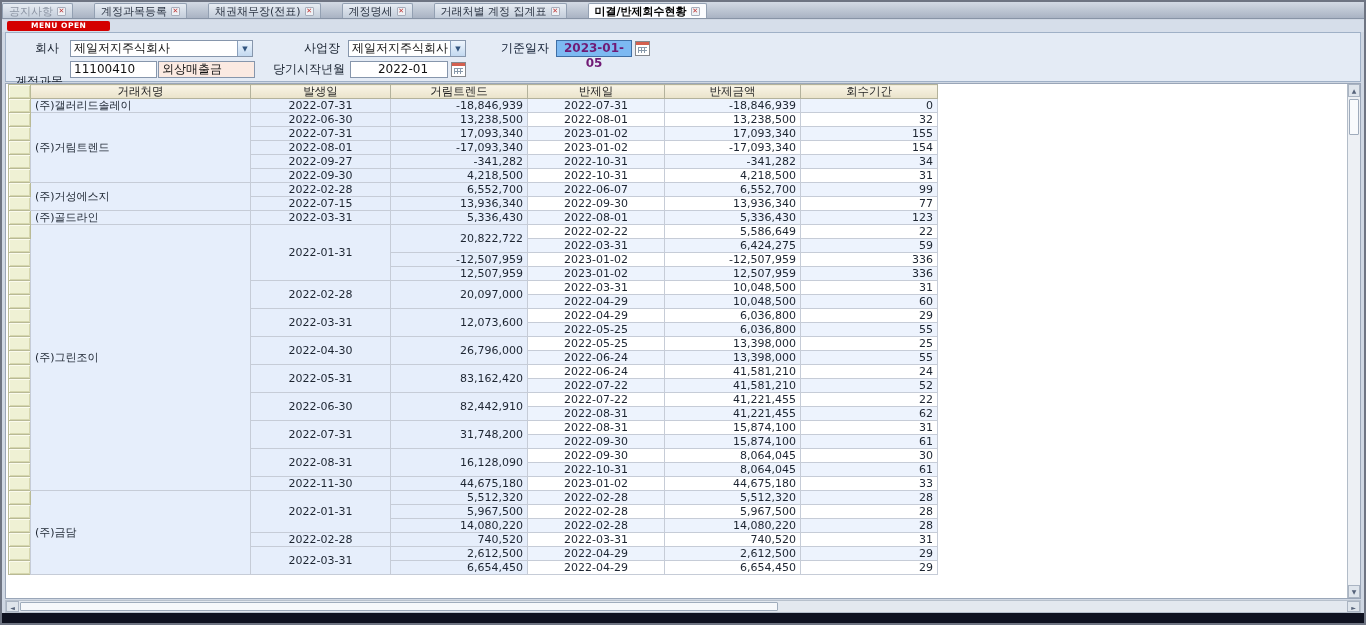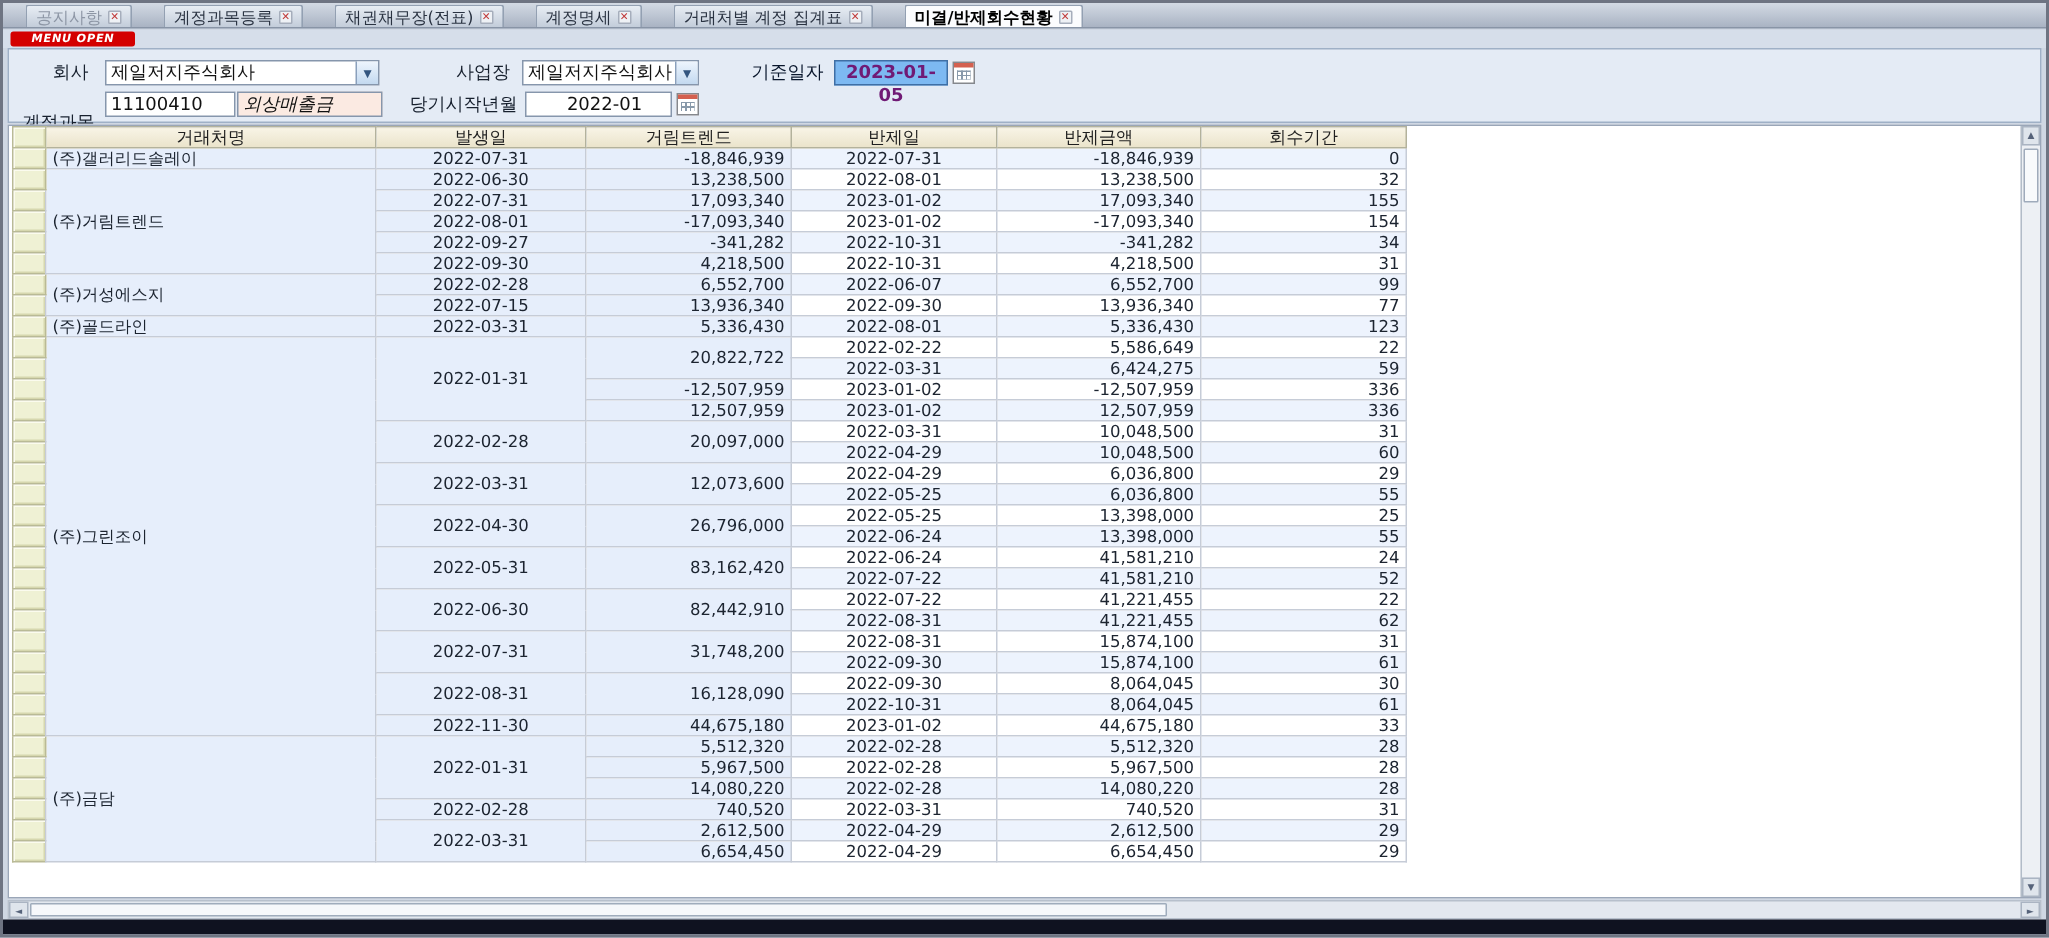--- a/index.html
+++ b/index.html
@@ -10,42 +10,42 @@
   }
   .window {
     position:relative; width:1366px; height:625px;
     border:2px solid #6e7482; background:#cfd7e3; overflow:hidden;
   }
   
   .tabbar {
     position:absolute; top:0; left:0; right:0; height:17px;
     background:linear-gradient(#d3dae4,#a9b3c3);
     border-bottom:1px solid #8894a6;
-    display:flex; align-items:flex-end; padding-left:15px;
+    display:flex; align-items:flex-end; padding-left:0;
   }
   .tab {
     display:flex; align-items:center; gap:4px; height:15px;
     margin-right:21px; padding:0 6px; font-size:11px; line-height:13px;
     color:#2a3342; white-space:nowrap;
     background:linear-gradient(#e8edf4,#c3cdda);
     border:1px solid #93a0b2; border-bottom:none; border-radius:2px 2px 0 0;
   }
   .tab.active { background:#fbfcfe; font-weight:bold; color:#000; }
   .tab.disabled .tlabel { color:#8d96a5; }
   .tclose {
     display:inline-block; width:9px; height:9px; border:1px solid #a6aebc;
     background:#eef1f5; color:#c03a3a; font-size:7px; line-height:7px;
     text-align:center; border-radius:1px; font-weight:normal;
   }
   
   .toolbar { position:absolute; top:18px; left:0; right:0; height:12px; background:#d6deea; }
   .menu-open {
     position:absolute; top:1px; left:5px; height:10px;
-    background:#d40000; color:#fff; font-size:7.5px; font-weight:bold; font-style:italic;
-    line-height:10px; padding:0 14px; border-radius:2px; letter-spacing:.5px;
+    background:#d40000; color:#fff; font-size:7.5px; font-weight:bold; 
+    line-height:10px; padding:0 24px; border-radius:2px; letter-spacing:.5px;
   }
   
   .formpanel {
     position:absolute; top:30px; left:3px; width:1356px; height:50px;
     background:#e4ebf5; border:1px solid #9fb0c6;
   }
   .lbl {
     position:absolute; height:17px; line-height:17px; font-size:12px;
     color:#17202e; text-align:center;
   }
@@ -57,21 +57,21 @@
   .select {
     position:absolute; height:17px; border:1px solid #8696ac; background:#fff;
     display:flex; align-items:center; justify-content:space-between;
     font-size:12px; color:#111; padding-left:3px;
   }
   .selarrow {
     width:15px; height:15px; display:flex; align-items:center; justify-content:center;
     background:linear-gradient(#eef5fd,#c3d9f0); border-left:1px solid #8aa0bc;
     color:#33557f; font-size:7px;
   }
-  .readonly { background:#fbeae2;font-style:italic; }
+  .readonly { background:#fbeae2; }
   .datefld {
     background:#7db9f2; border-color:#3f6fa5; font-weight:bold; text-align:center;
     color:#701a75;
   }
   .centered { text-align:center;padding-left:11px; }
   .calbtn {
     position:absolute; width:15px; height:15px; border:1px solid #85888d; background:#fff;
   }
   .calbtn::before {
     content:''; position:absolute; left:0; right:0; top:0; height:3px; background:#d4604f;

